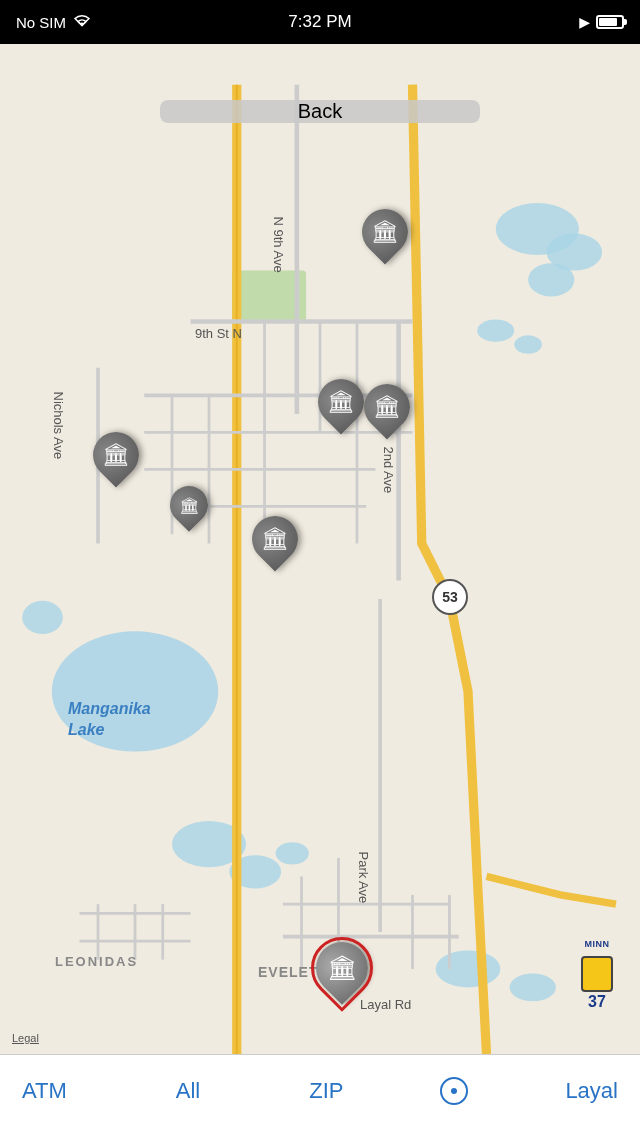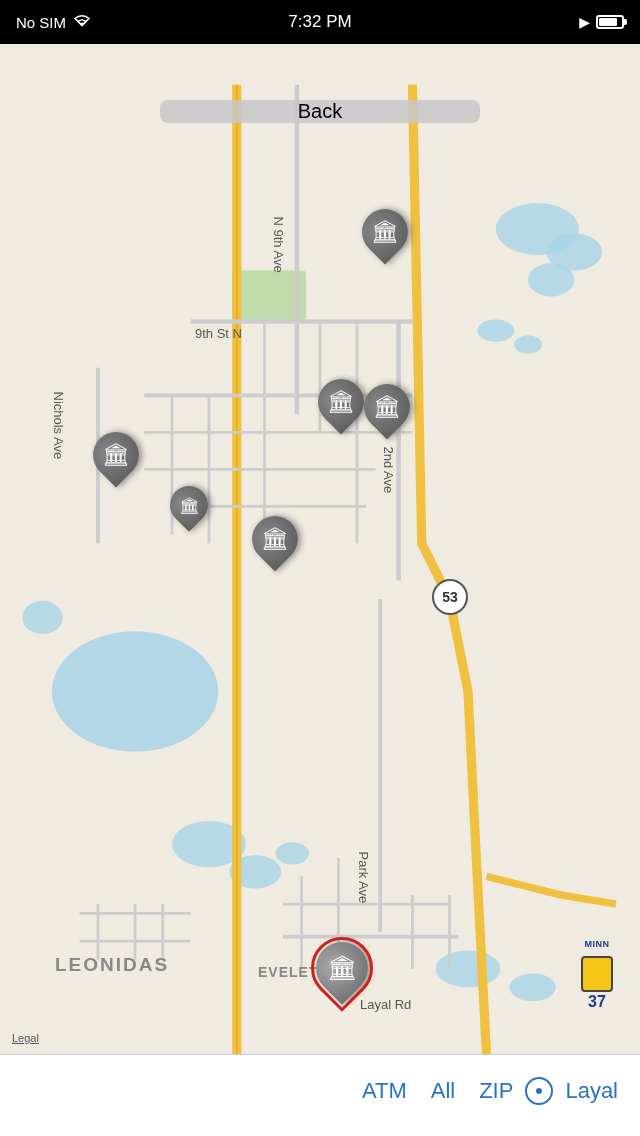--- a/index.html
+++ b/index.html
@@ -120,21 +120,21 @@
     .tab-bar {
       position: absolute;
       bottom: 0;
       left: 0;
       right: 0;
       height: 82px;
       background: #fff;
       border-top: 1px solid #ccc;
       display: flex;
       align-items: center;
-      justify-content: flex-end;
+      justify-content: space-between;
       padding: 0 10px;
       padding-bottom: 10px;
     }
     .tab-item {
       color: #2873c5;
       font-size: 22px;
       font-weight: 400;
       cursor: pointer;
       padding: 8px 12px;
     }
@@ -374,23 +374,24 @@
 
   
   <div class="road-label" style="left: 278px; top: 165px; transform: rotate(90deg); transform-origin: left center;">N 9th Ave</div>
   <div class="road-label" style="left: 195px; top: 282px;">9th St N</div>
   <div class="road-label" style="left: 58px; top: 340px; transform: rotate(90deg); transform-origin: left center;">Nichols Ave</div>
   <div class="road-label" style="left: 388px; top: 395px; transform: rotate(90deg); transform-origin: left center;">2nd Ave</div>
   <div class="road-label" style="left: 363px; top: 800px; transform: rotate(90deg); transform-origin: left center;">Park Ave</div>
   <div class="road-label" style="left: 360px; top: 953px;">Layal Rd</div>
 
   
-
-  
-  <div class="area-label" style="left: 55px; top: 910px; font-size: 19px; letter-spacing: 2px;">Leonidas</div>
+  <div class="water-label" style="left: 68px; top: 655px; line-height: 1.3;">Manganika<br>Lake</div>
+
+  
+  <div class="area-label" style="left: 55px; top: 910px; font-size: 13px; letter-spacing: 2px;">Leonidas</div>
   <div class="area-label" style="left: 258px; top: 920px; font-size: 14px; letter-spacing: 1px;">Eveleth</div>
 
   
   <div class="legal-text" style="left: 12px; top: 988px;">Legal</div>
 
   
   <div class="highway-shield-53" style="left: 432px; top: 535px; text-align: right;">53</div>
 
   
   <div class="highway-shield-37" style="left: 581px; top: 912px;">

